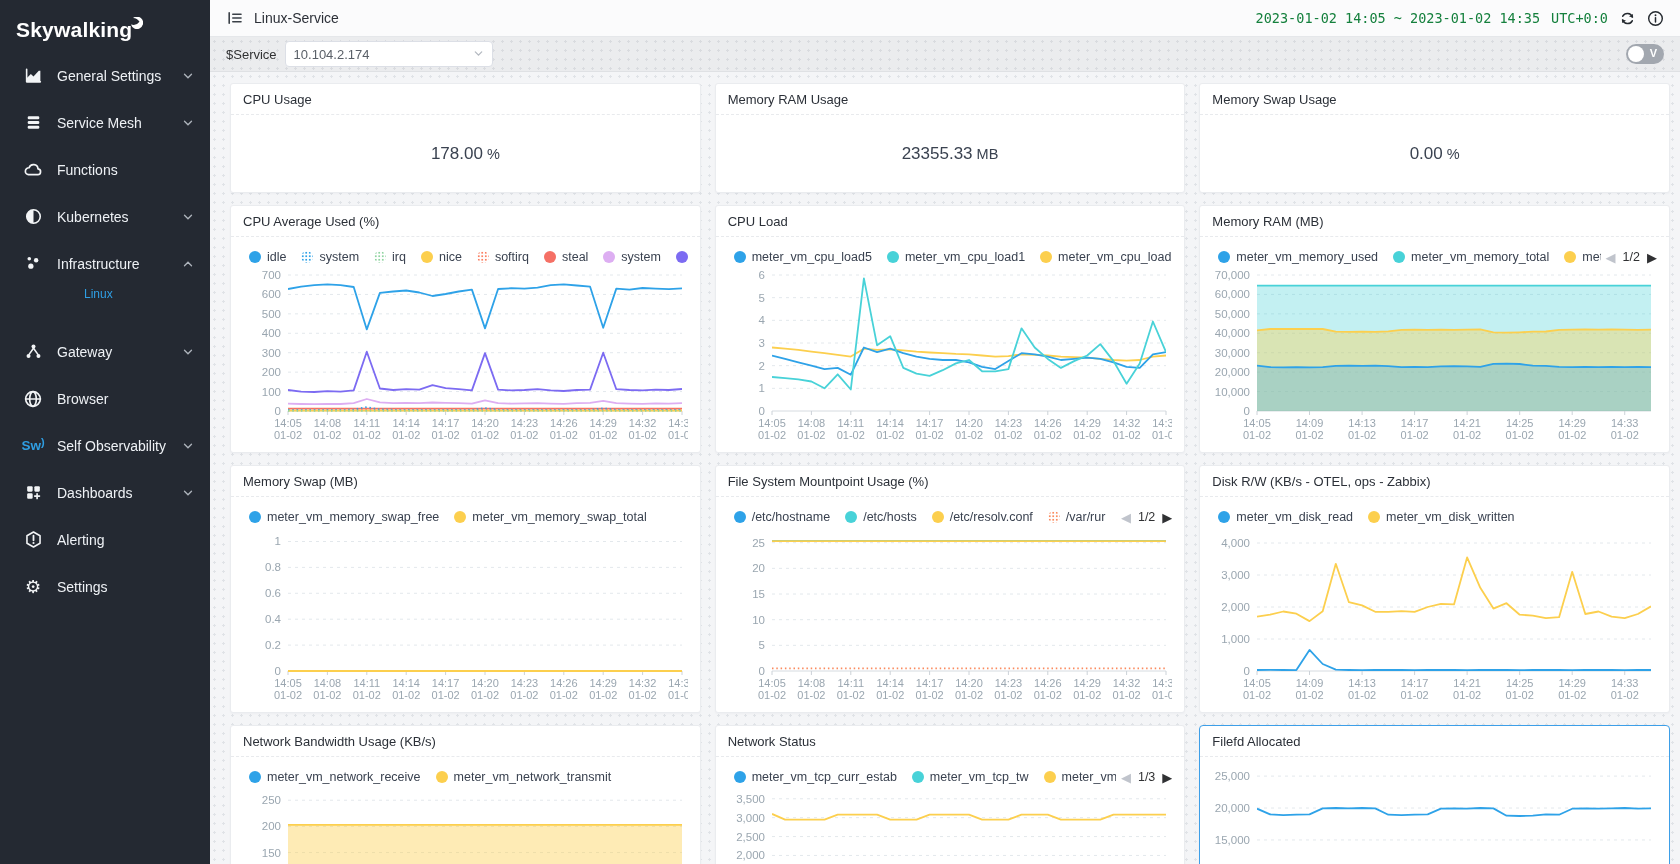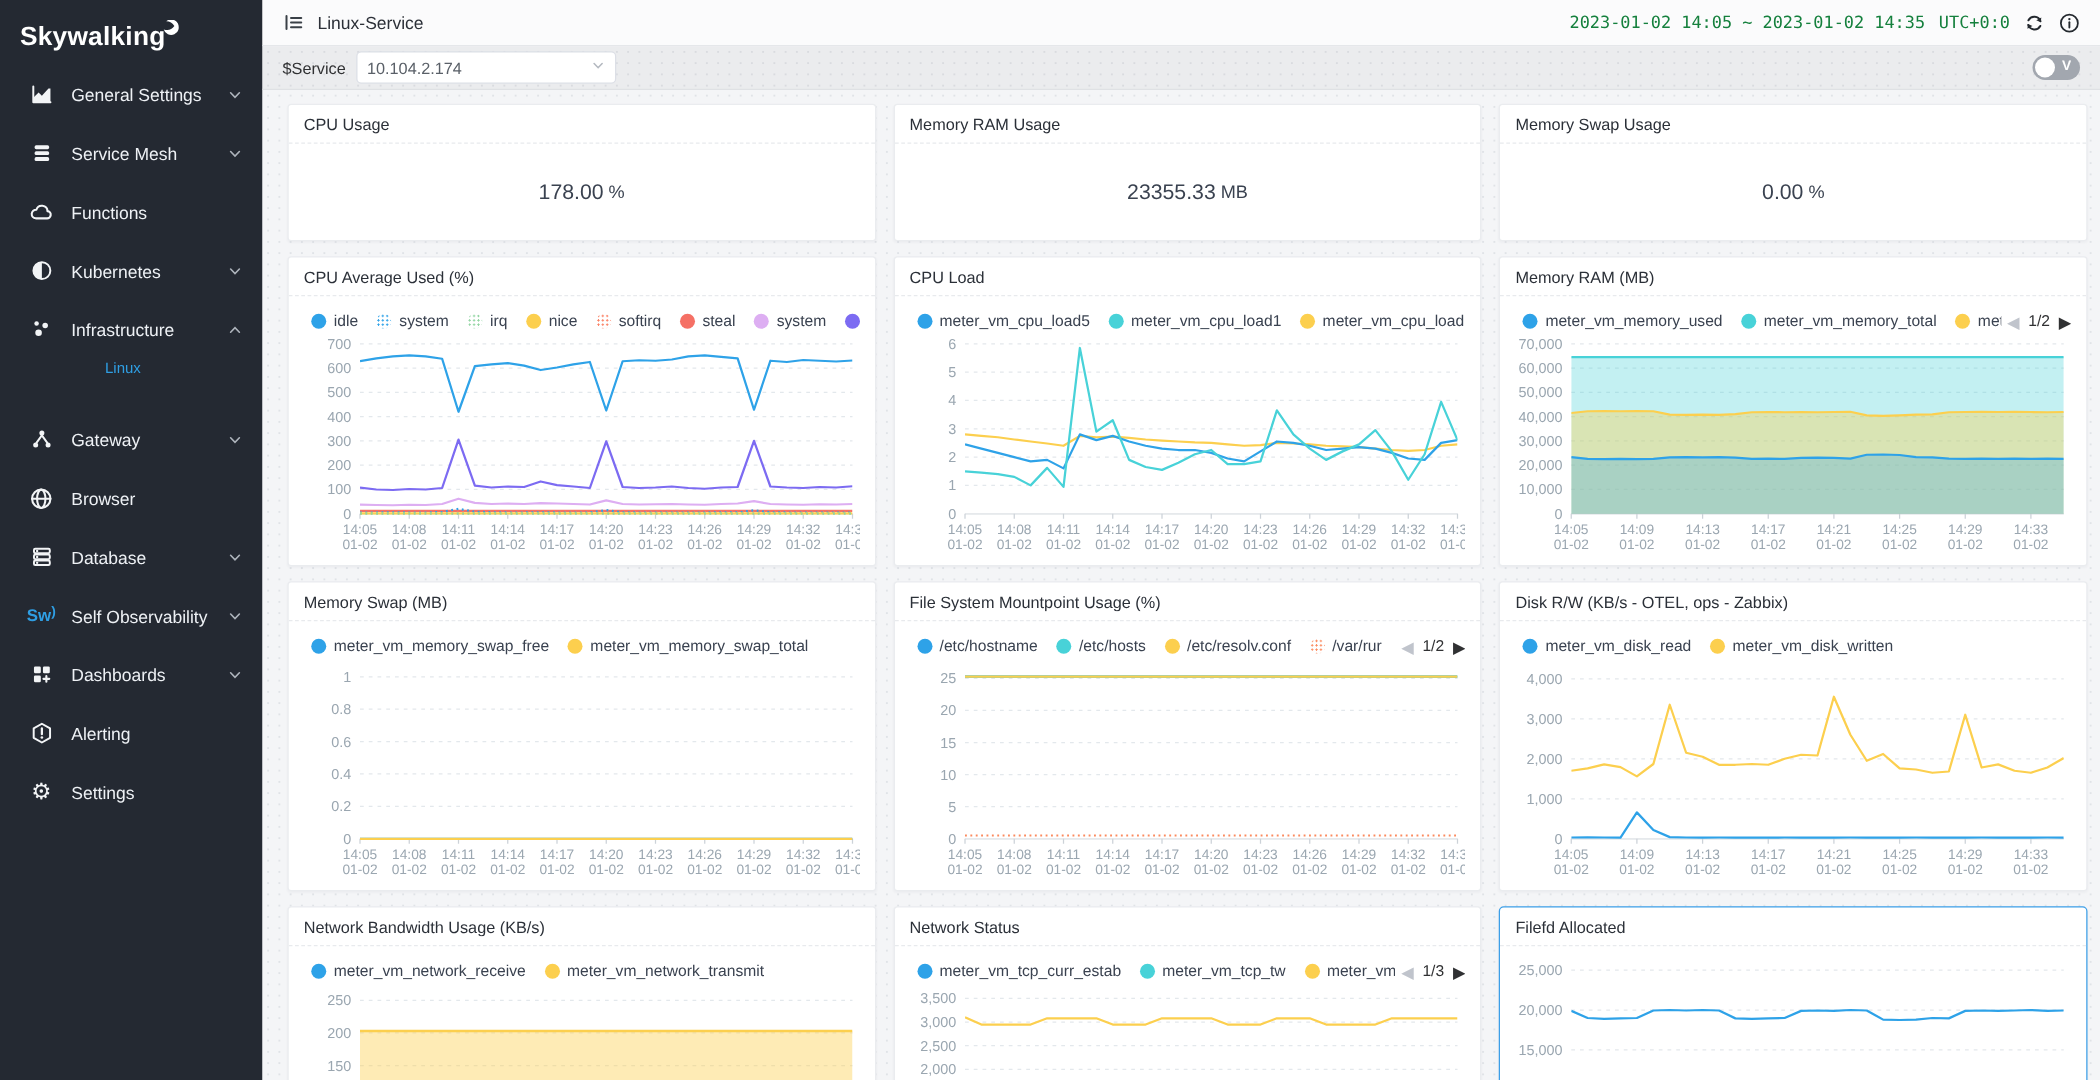--- a/index.html
+++ b/index.html
@@ -189,42 +189,20 @@
           <span class="menu-icon">
             <svg width="20" height="20" viewBox="0 0 18 18">
               <g stroke="#f2f4f6" stroke-width="1.5" fill="none" stroke-linecap="round" stroke-linejoin="round">
                 <circle cx="9" cy="9" r="6.6"></circle>
                 <ellipse cx="9" cy="9" rx="3" ry="6.6"></ellipse>
                 <path d="M2.4 9 H15.6"></path>
               </g>
             </svg>
           </span>
           <span class="menu-label">Browser</span>
-        </div>
-        <div class="menu-item">
-          <span class="menu-icon">
-            <svg width="19" height="19" viewBox="0 0 18 18">
-              <g stroke="#f2f4f6" stroke-width="1.5" fill="none" stroke-linecap="round" stroke-linejoin="round">
-                <rect x="3" y="2.8" width="12" height="3.4" rx="1"></rect>
-                <rect x="3" y="7.3" width="12" height="3.4" rx="1"></rect>
-                <rect x="3" y="11.8" width="12" height="3.4" rx="1"></rect>
-              </g>
-              <g fill="#f2f4f6">
-                <circle cx="5.4" cy="4.5" r=".9"></circle>
-                <circle cx="5.4" cy="9" r=".9"></circle>
-                <circle cx="5.4" cy="13.5" r=".9"></circle>
-              </g>
-            </svg>
-          </span>
-          <span class="menu-label">Database</span>
-          <span class="chev">
-            <svg width="12" height="12" viewBox="0 0 12 12" style="transform:rotate(0deg)">
-              <path d="M2.5 4.2 L6 7.8 L9.5 4.2" stroke="#aeb4bc" stroke-width="1.3" fill="none" stroke-linecap="round"></path>
-            </svg>
-          </span>
         </div>
         <div class="menu-item">
           <span class="menu-icon">
             <span class="sw-glyph">Sw<span class="q">)</span></span>
           </span>
           <span class="menu-label">Self Observability</span>
           <span class="chev">
             <svg width="12" height="12" viewBox="0 0 12 12" style="transform:rotate(0deg)">
               <path d="M2.5 4.2 L6 7.8 L9.5 4.2" stroke="#aeb4bc" stroke-width="1.3" fill="none" stroke-linecap="round"></path>
             </svg>

